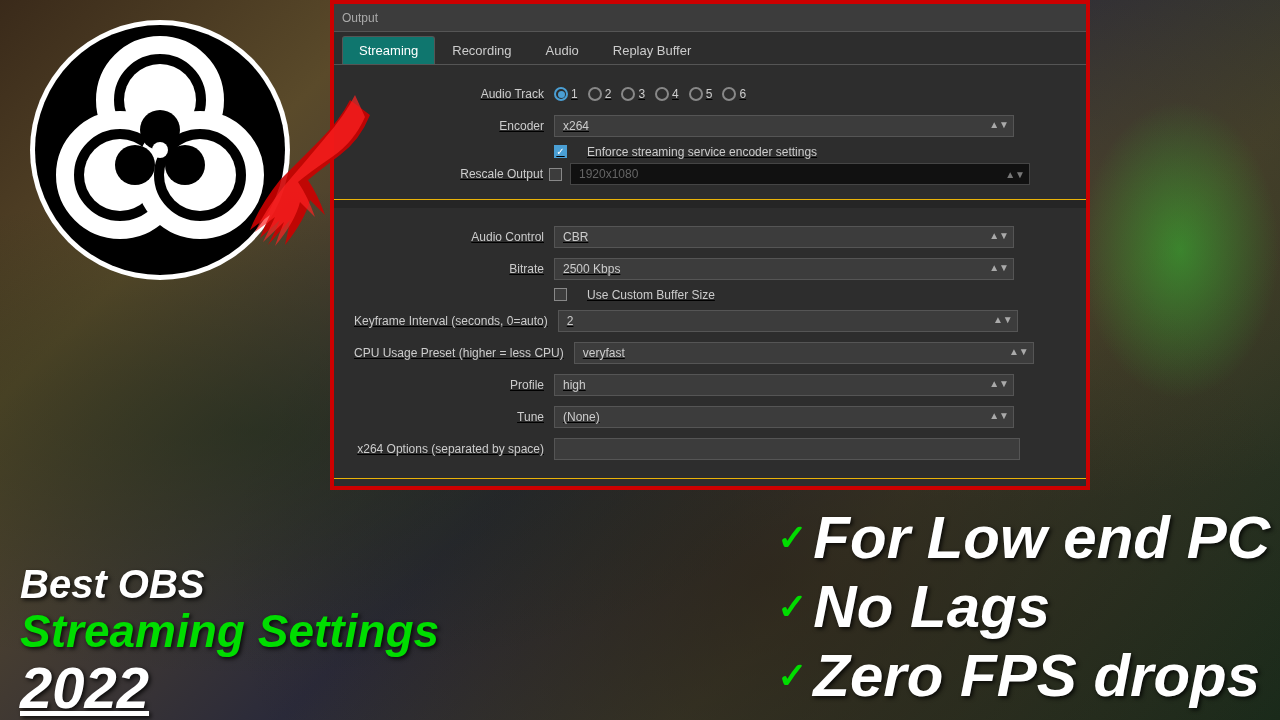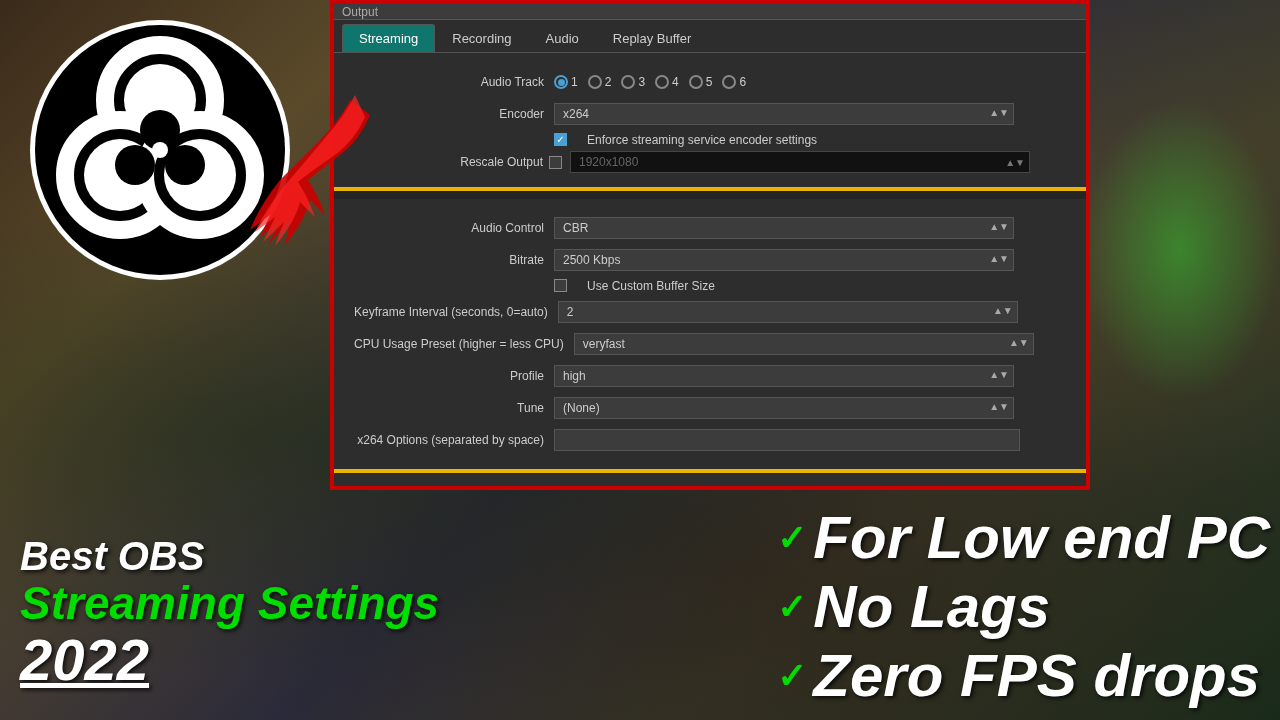--- a/index.html
+++ b/index.html
@@ -57,21 +57,21 @@
       width: 100%;
       height: 100%;
       background: #2d2d2d;
       display: flex;
       flex-direction: column;
     }
 
     
     .obs-titlebar {
       background: #3c3c3c;
-      height: 16px;
+      height: 28px;
       display: flex;
       align-items: center;
       padding: 0 8px;
       border-bottom: 1px solid #555;
     }
 
     
     .obs-tabs {
       display: flex;
       background: #2d2d2d;
@@ -101,21 +101,22 @@
     .obs-content {
       flex: 1;
       background: #2d2d2d;
       padding: 0;
       overflow: hidden;
     }
 
     
     .settings-section {
       padding: 10px 20px;
-      border-bottom: 4px solid #eab308;
+      border-bottom: 1px solid #eab308;
+      text-decoration: underline;
     }
 
     .settings-row {
       display: flex;
       align-items: center;
       margin: 6px 0;
       min-height: 26px;
     }
 
     .settings-label {
@@ -291,21 +292,21 @@
       top: 60px;
       left: 200px;
       width: 200px;
       height: 200px;
       z-index: 30;
     }
 
     
     .bottom-text-left {
       position: absolute;
-      bottom: 28px;
+      bottom: 0;
       left: 20px;
       z-index: 20;
       line-height: 1.1;
     }
 
     .bottom-title-white {
       color: white;
       font-size: 40px;
       font-weight: 900;
       text-shadow: 2px 2px 4px rgba(0,0,0,0.8);

